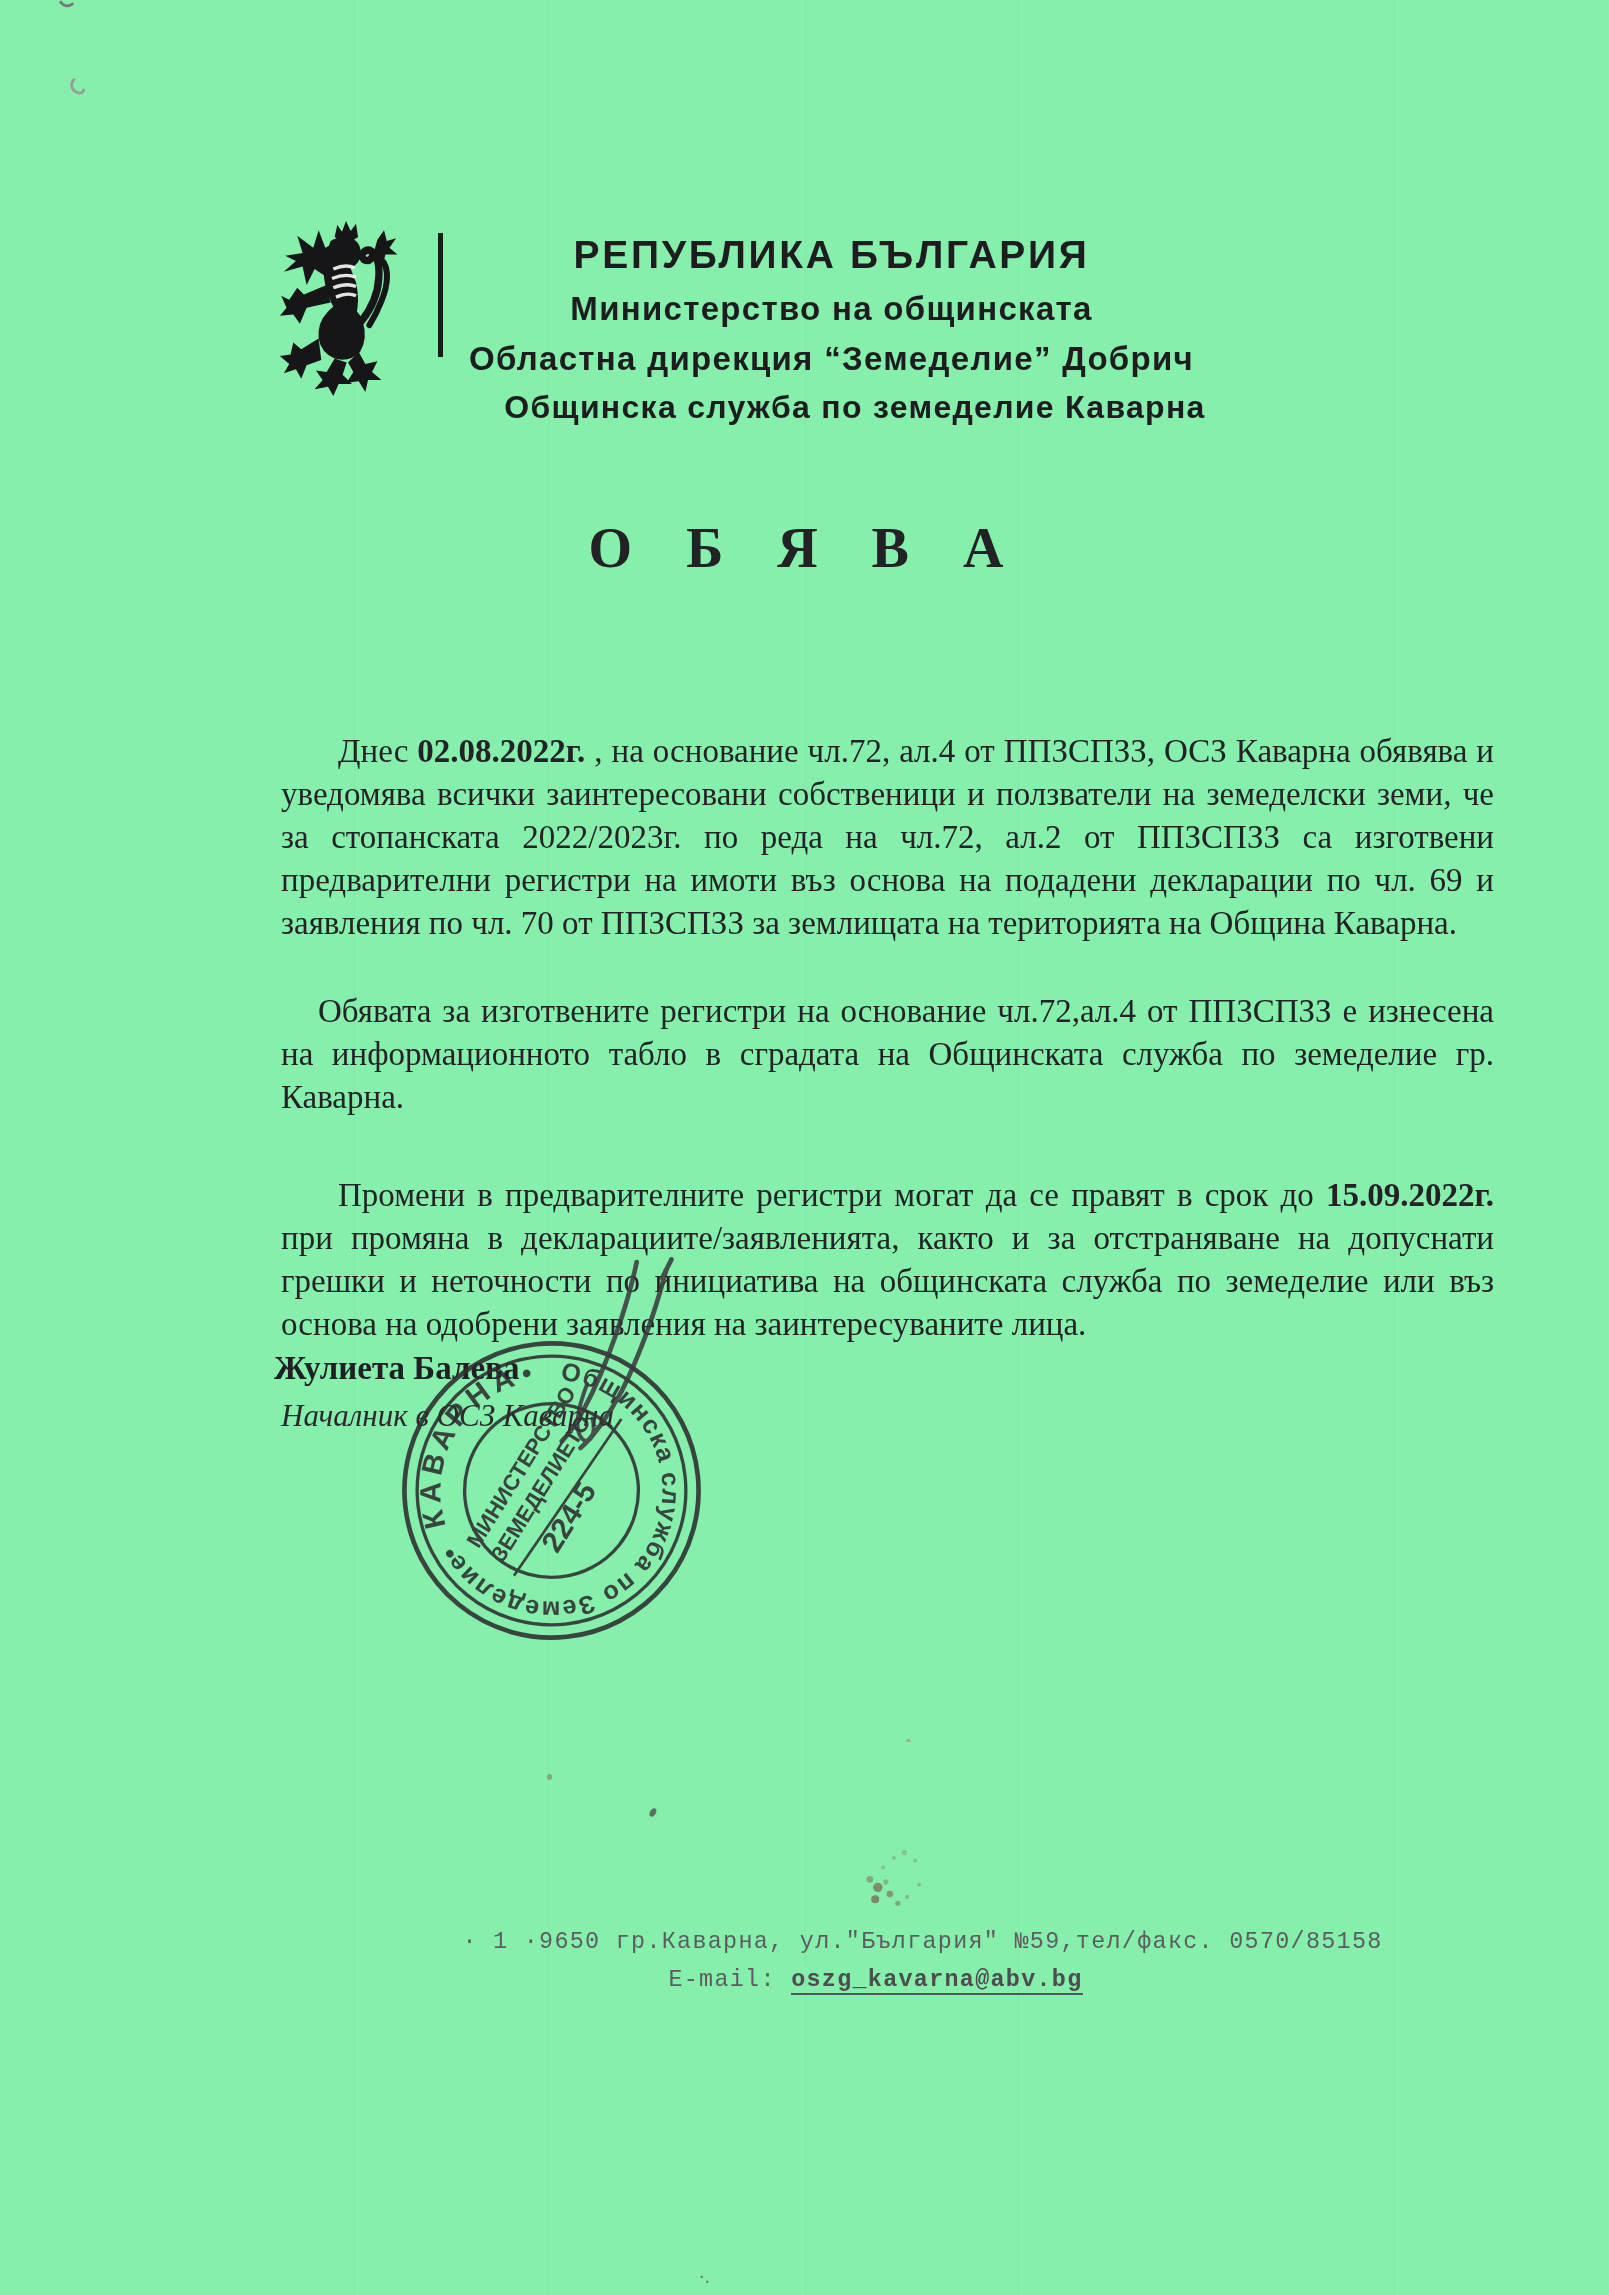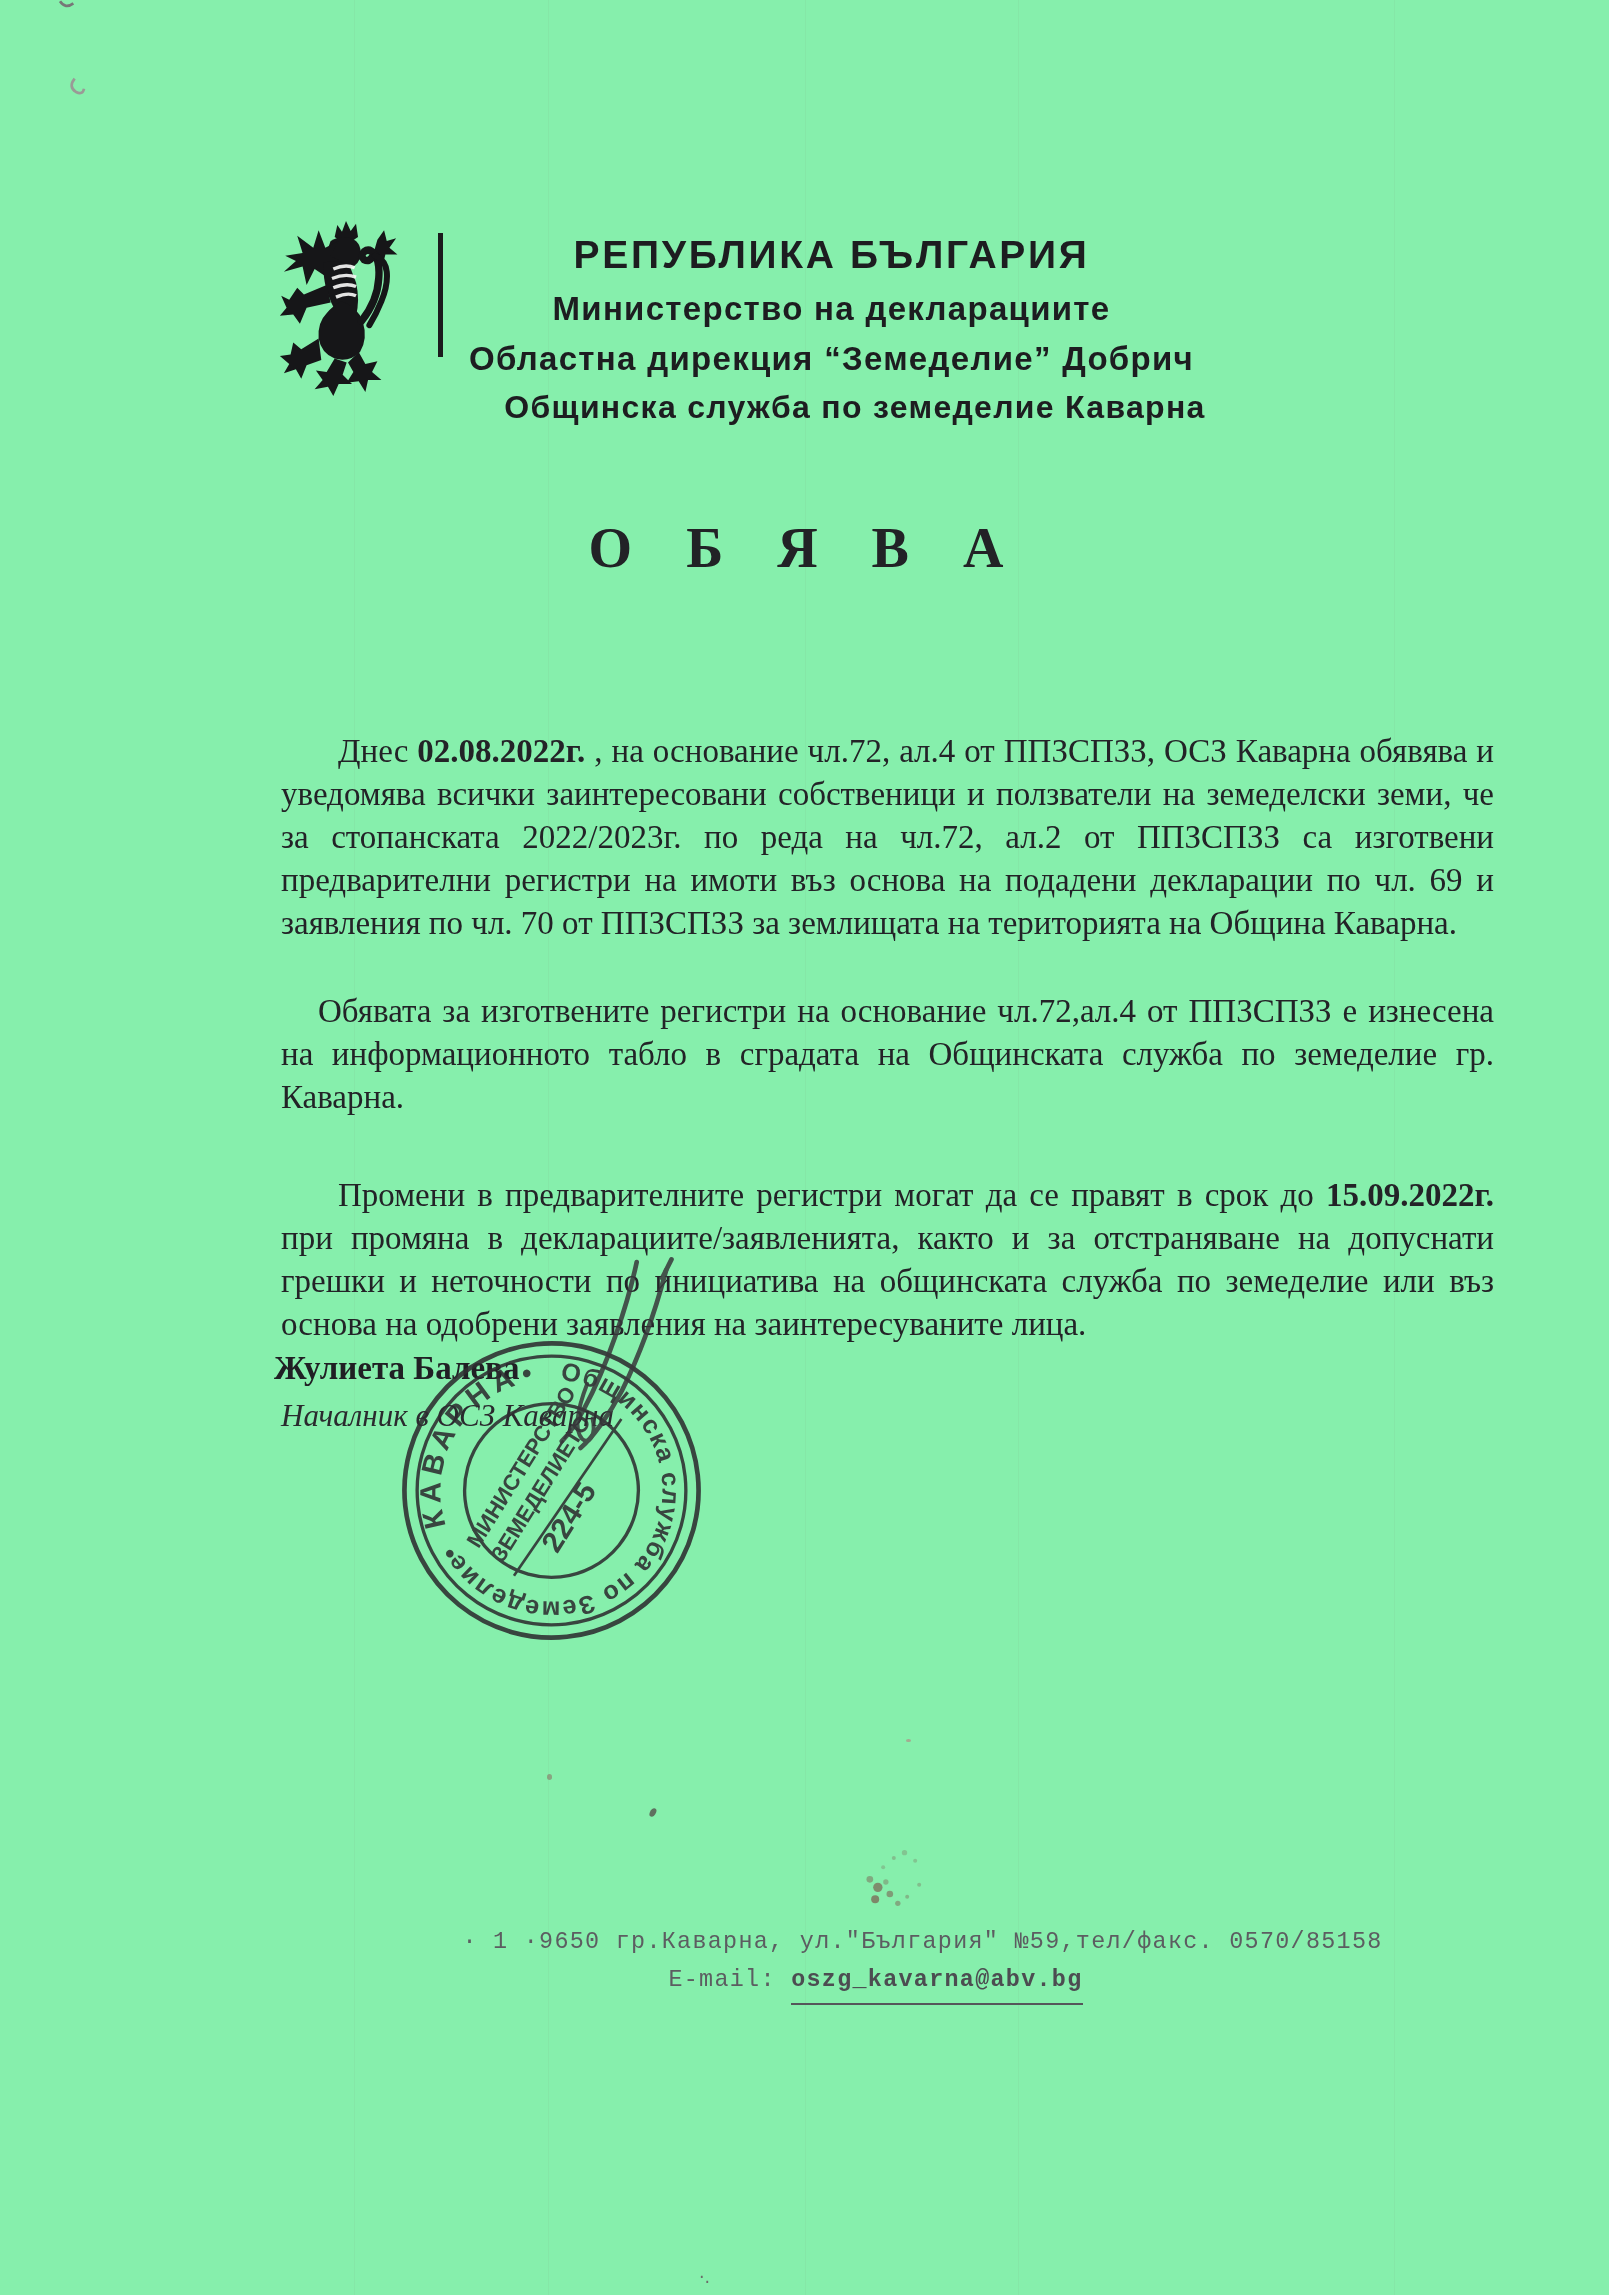--- a/index.html
+++ b/index.html
@@ -47,21 +47,21 @@
   .stamp{position:absolute;left:361px;top:1300px;width:381px;height:381px;opacity:0.88;transform:rotate(-6deg);}
   .sign-strokes{position:absolute;left:535px;top:1250px;width:174px;height:214px;opacity:0.85;}
   
   .footer{
     position:absolute;left:361px;top:1926px;width:1123px;text-align:center;
     font-family:"Liberation Mono",monospace;font-size:23.4px;line-height:33px;
     letter-spacing:1.3px;color:var(--footer-ink,#5c5d61);
   }
   .footer .email-row{margin-top:5.3px;margin-right:94px;}
   .footer .email{
-    font-weight:bold;color:#4c4d51;border-bottom:2px solid #55565a;padding-bottom:10px;
+    font-weight:bold;color:#4c4d51;border-bottom:2px solid #55565a;padding-bottom:0;
   }
   
   .artifact-topleft{position:absolute;left:40px;top:0;width:80px;height:120px;}
   .smudge{position:absolute;left:855px;top:1838px;width:87px;height:80px;}
   .speck{position:absolute;border-radius:50%;}
   .speck-a{left:906px;top:1739px;width:4.7px;height:3.3px;background:#b09086;opacity:.7;}
   .speck-b{left:650px;top:1808px;width:6px;height:8.7px;background:#55504c;opacity:.8;border-radius:60% 40% 60% 40%;transform:rotate(20deg);}
   .speck-c{left:547px;top:1774px;width:5.3px;height:6px;background:#8a7364;opacity:.6;}
   .bottom-mark{position:absolute;left:699px;top:2267px;font-size:17.4px;color:#6c6c68;font-family:"DejaVu Sans",sans-serif;}
 </style>
@@ -103,21 +103,21 @@
       <path d="M82 86 Q102 78 118 84"></path>
       <path d="M84 100 Q104 92 118 98"></path>
       <path d="M88 114 Q106 106 118 112"></path>
     </g>
   </svg>
 
   <div class="header-bar"></div>
 
   <div class="header-text">
     <div class="h-line1">РЕПУБЛИКА БЪЛГАРИЯ</div>
-    <div class="h-line2">Министерство на декларациите</div>
+    <div class="h-line2">Министерство на общинската</div>
     <div class="h-line3">Областна дирекция “Земеделие” Добрич</div>
     <div class="h-line4">Общинска служба по земеделие Каварна</div>
   </div>
 
   <div class="doc-title">О Б Я В А</div>
 
   <div class="para p1"><span>Днес </span><span class="b">02.08.2022г.</span><span> , на основание чл.72, ал.4 от ППЗСПЗЗ, ОСЗ Каварна обявява и уведомява всички заинтересовани собственици и ползватели на земеделски земи, че за стопанската 2022/2023г. по реда на чл.72, ал.2 от ППЗСПЗЗ са изготвени предварителни регистри на имоти въз основа на подадени декларации по чл. 69 и заявления по чл. 70 от ППЗСПЗЗ за землищата на територията на Община Каварна.</span></div>
   <div class="para p2"><span>Обявата за изготвените регистри на основание чл.72,ал.4 от ППЗСПЗЗ е изнесена на информационното табло в сградата на Общинската служба по земеделие гр. Каварна.</span></div>
   <div class="para p4"><span>Промени в предварителните регистри могат да се правят в срок до </span><span class="b">15.09.2022г.</span><span> при промяна в декларациите/заявленията, както и за отстраняване на допуснати грешки и неточности по инициатива на общинската служба по земеделие или въз основа на одобрени заявления на заинтересуваните лица.</span></div>
 

